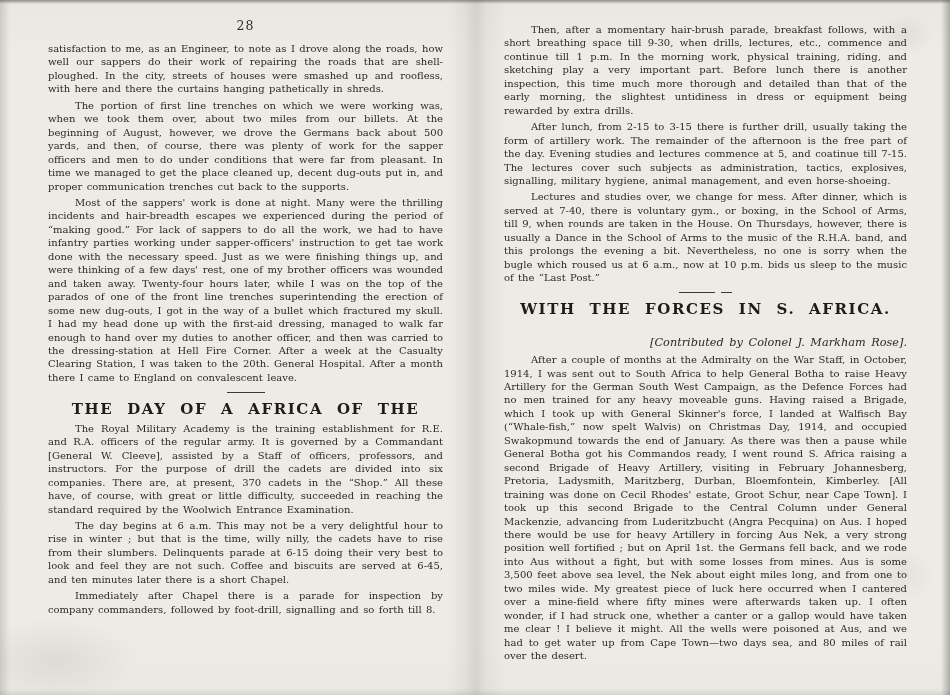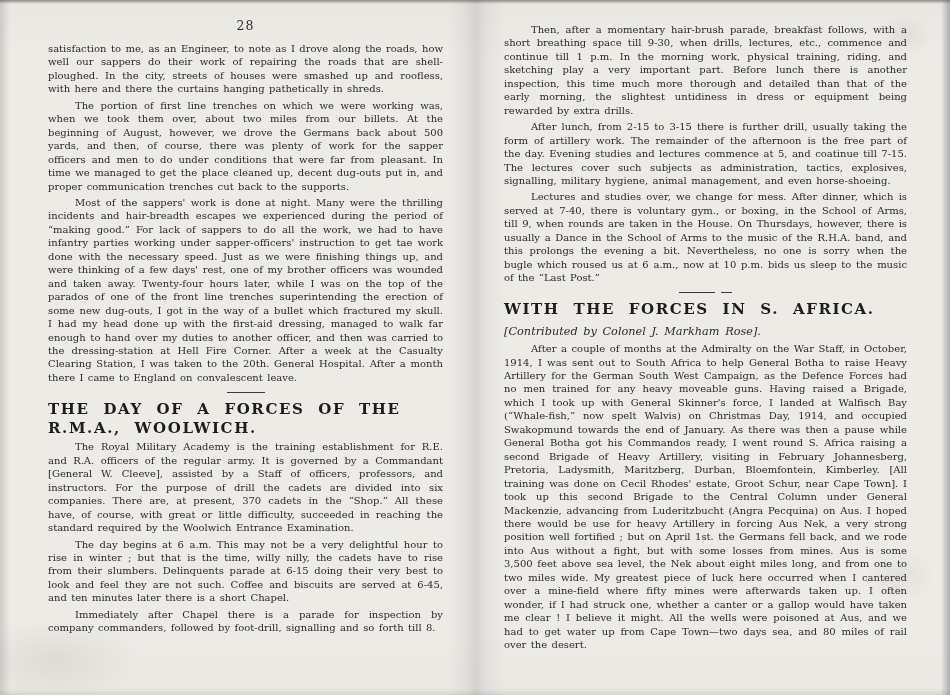--- a/index.html
+++ b/index.html
@@ -69,32 +69,33 @@
     margin: 8px auto 7px auto;
   }
   .section-divider.with-dash {
     width: 56px; border-top: none;
     display: flex; justify-content: center; align-items: center; gap: 6px;
   }
   .section-divider.with-dash .seg1 { width: 36px; border-top: 1.4px solid #3a3936; }
   .section-divider.with-dash .seg2 { width: 11px; border-top: 1.4px solid #3a3936; }
 
   .section-title {
+    text-align: center;
     font-weight: bold;
     font-size: 15px;
     line-height: 18.5px;
     letter-spacing: 1.6px;
     word-spacing: 7px;
     color: #1d1c19;
   }
   .section-byline {
-    text-align: left;
+    text-align: right;
     font-style: italic;
     font-size: 11.3px;
-    margin: 7px 0 4px 0;
+    margin: 18px 0 4px 0;
     word-spacing: 2px;
   }
 </style>
 </head>
 <body>
 
 <div class="scan">
   <div class="edge-top"></div>
   <div class="edge-left"></div>
   <div class="edge-right"></div>
@@ -103,22 +104,21 @@
 
   <div class="page page-left">
     <div class="page-number">28</div>
     <div class="body-text">
       <p class="no-indent">satisfaction to me, as an Engineer, to note as I drove along the roads, how well our sappers do their work of repairing the roads that are shell-ploughed.  In the city, streets of houses were smashed up and roofless, with here and there the curtains hanging pathetically in shreds.</p>
       <p>The portion of first line trenches on which we were working was, when we took them over, about two miles from our billets.  At the beginning of August, however, we drove the Germans back about 500 yards, and then, of course, there was plenty of work for the sapper officers and men to do under conditions that were far from pleasant. In time we managed to get the place cleaned up, decent dug-outs put in, and proper communication trenches cut back to the supports.</p>
       <p>Most of the sappers' work is done at night.  Many were the thrilling incidents and hair-breadth escapes we experienced during the period of “making good.”  For lack of sappers to do all the work, we had to have infantry parties working under sapper-officers' instruction to get tae work done with the necessary speed.  Just as we were finishing things up, and were thinking of a few days' rest, one of my brother officers was wounded and taken away.  Twenty-four hours later, while I was on the top of the parados of one of the front line trenches superintending the erection of some new dug-outs, I got in the way of a bullet which fractured my skull.  I had my head done up with the first-aid dressing, managed to walk far enough to hand over my duties to another officer, and then was carried to the dressing-station at Hell Fire Corner.  After a week at the Casualty Clearing Station, I was taken to the 20th. General Hospital.  After a month there I came to England on convalescent leave.</p>
     </div>
     <div class="section-divider"></div>
     <div class="section-title">
-      <div>THE DAY OF A FORCES OF THE</div>
-      <div>R.M.A., WOOLWICH.</div>
+      <div>THE DAY OF A AFRICA OF THE</div>
     </div>
     <div class="body-text">
       <p>The Royal Military Academy is the training establishment for R.E. and R.A. officers of the regular army.  It is governed by a Commandant [General W. Cleeve], assisted by a Staff of officers, professors, and instructors.  For the purpose of drill the cadets are divided into six companies.  There are, at present, 370 cadets in the “Shop.”  All these have, of course, with great or little difficulty, succeeded in reaching the standard required by the Woolwich Entrance Examination.</p>
       <p>The day begins at 6 a.m.  This may not be a very delightful hour to rise in winter ; but that is the time, willy nilly, the cadets have to rise from their slumbers.  Delinquents parade at 6-15 doing their very best to look and feel they are not such.  Coffee and biscuits are served at 6-45, and ten minutes later there is a short Chapel.</p>
       <p>Immediately after Chapel there is a parade for inspection by company commanders, followed by foot-drill, signalling and so forth till 8.</p>
     </div>
   </div>
 
   <div class="page page-right">
     <div class="body-text">

